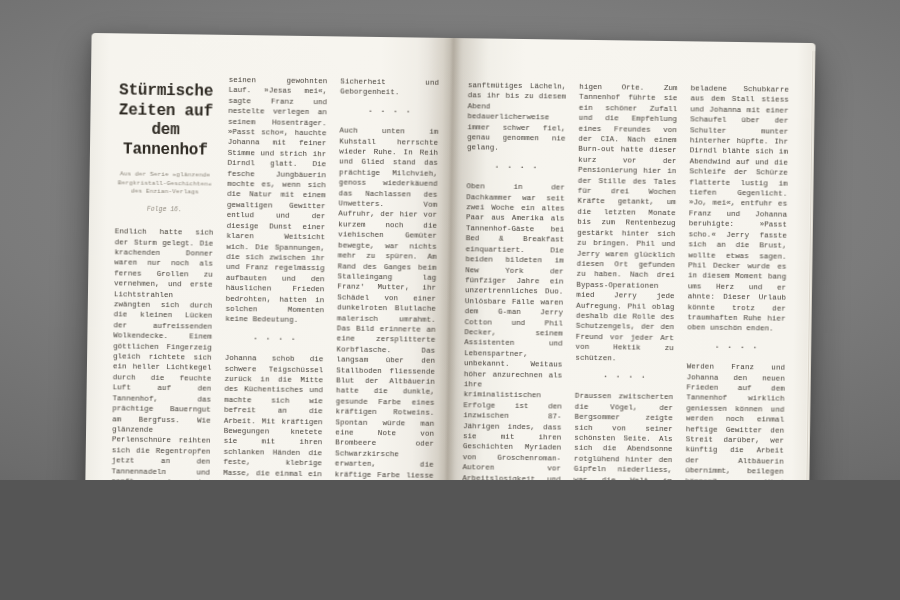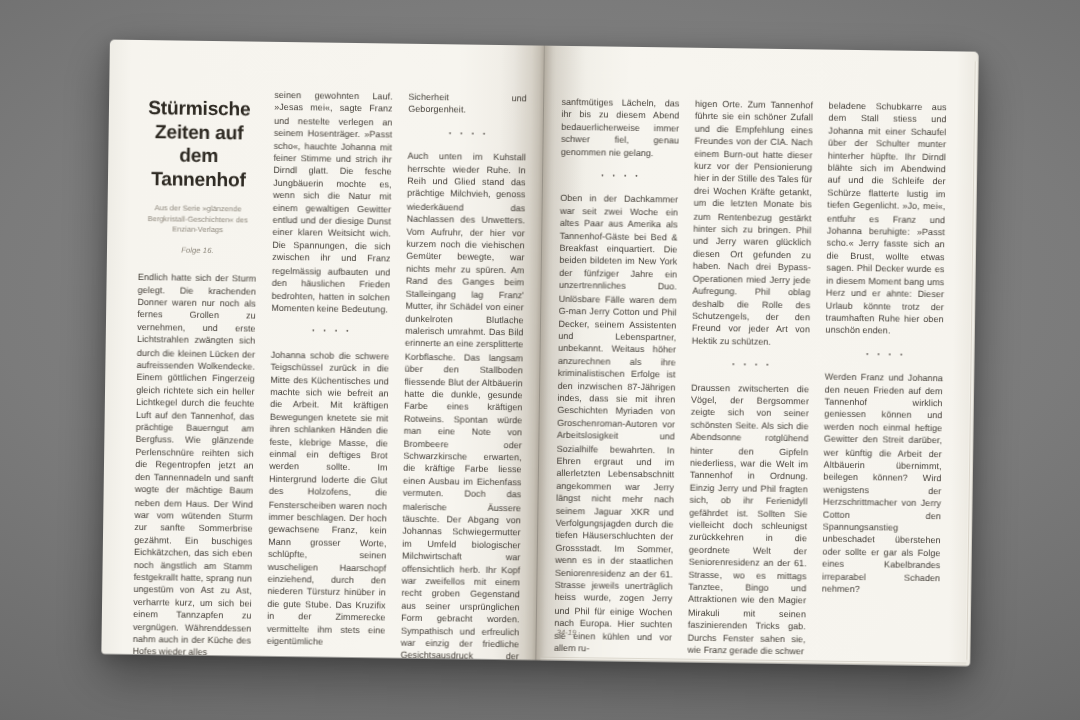--- a/index.html
+++ b/index.html
@@ -1,19 +1,19 @@
 <!DOCTYPE html>
 <html lang="de"><head>
 <meta charset="utf-8">
 <style>
   html,body{margin:0;padding:0;background:#555;}
   .photo{
-    position:relative;width:900px;height:600px;overflow:hidden;
+    position:relative;width:900px;height:480px;overflow:hidden;
     background:radial-gradient(ellipse 120% 95% at 50% 40%, #878787 0%, #7b7b7b 42%, #6c6c6c 72%, #575757 100%);
-    font-family:Liberation Sans, sans-serif;
+    font-family:Liberation Mono, monospace;
   }
   .book{
     position:absolute;left:88px;top:38px;width:724px;height:512px;
     transform:rotate(0.8deg);transform-origin:50% 50%;
     display:flex;
     filter:drop-shadow(0 16px 20px rgba(0,0,0,0.33)) drop-shadow(0 4px 7px rgba(0,0,0,0.22));
   }
   .page{position:relative;width:362px;height:512px;overflow:hidden;}
   .page-left{
     background:linear-gradient(to right,#eeece5 0%,#f6f4ee 5%,#f7f5ef 80%,#efece5 93%,#dfdacf 99%,#cfc9bd 100%);

